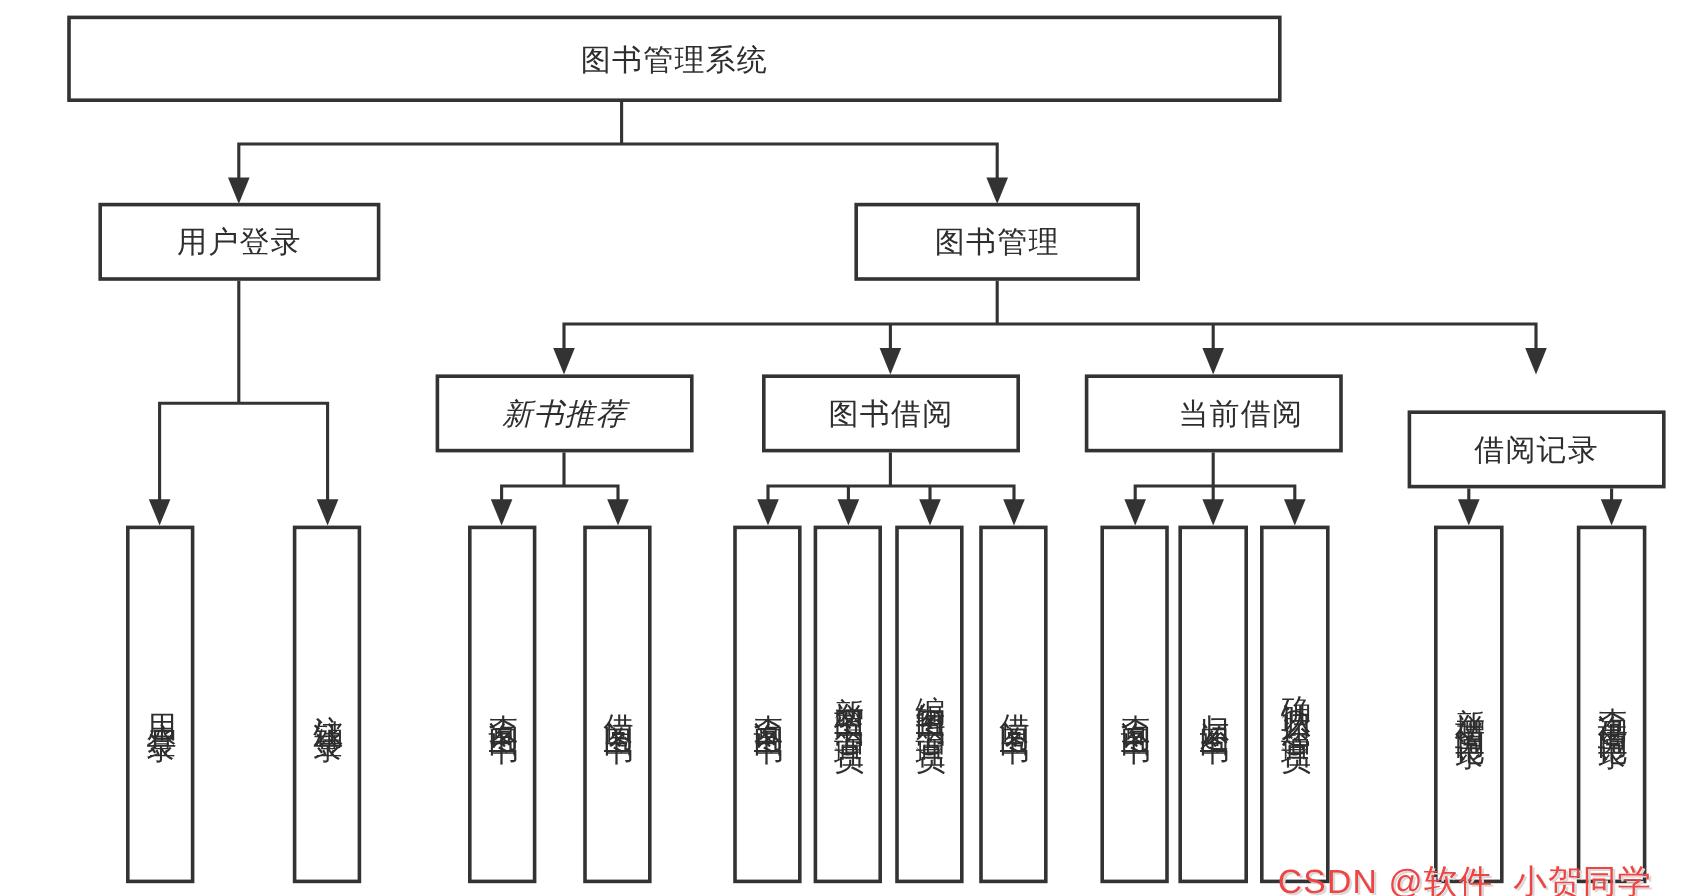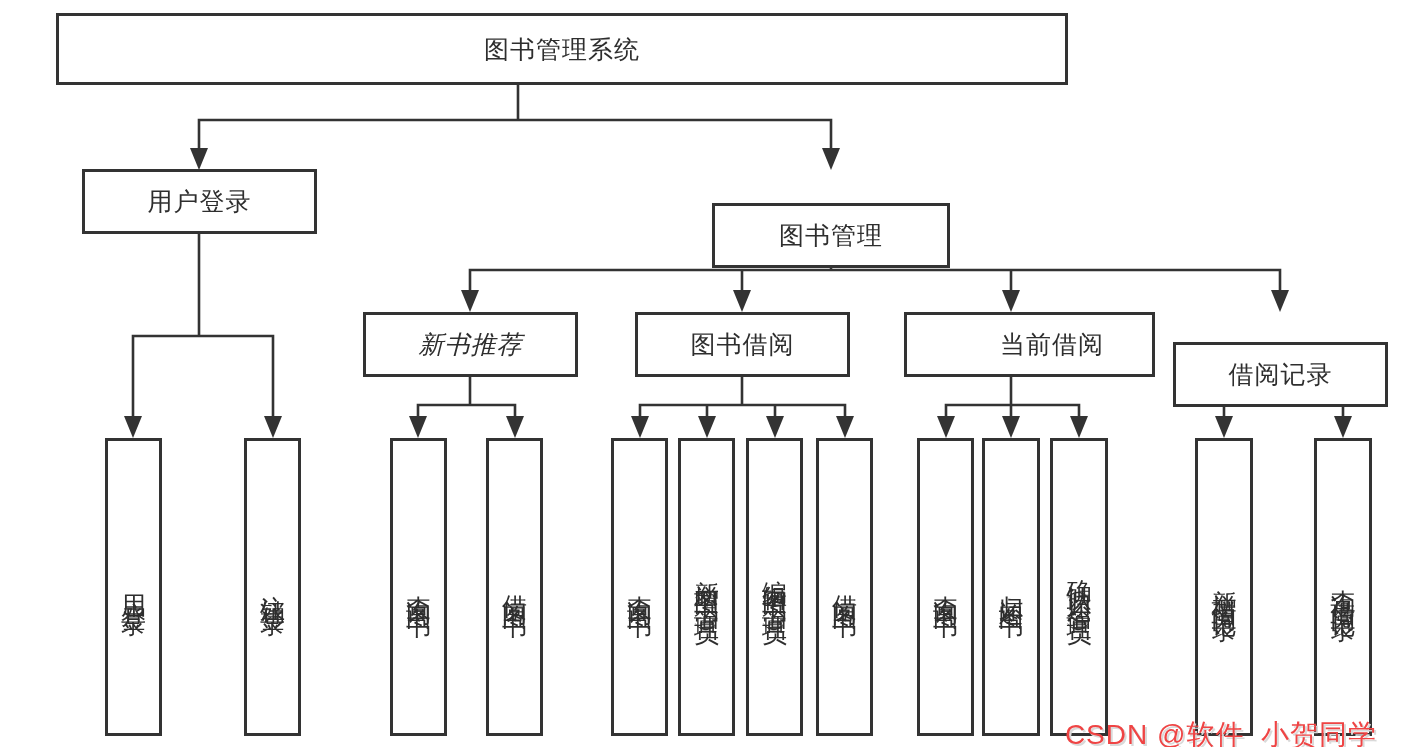--- a/index.html
+++ b/index.html
@@ -98,31 +98,31 @@
     </g>
   </svg>
 
   <div class="box hbox" style="left:12px; top:13px; width:1012px; height:72px;margin-left:44px;">
     <span>图书管理系统</span>
   </div>
 
   <div class="box hbox" style="left:82px; top:169px; width:235px; height:65px;">
     <span>用户登录</span>
   </div>
-  <div class="box hbox" style="left:712px; top:169px; width:238px; height:65px;margin-top:34px;">
+  <div class="box hbox" style="left:712px; top:169px; width:238px; height:65px;">
     <span>图书管理</span>
   </div>
 
   <div class="box hbox" style="left:363px; top:312px; width:215px; height:65px;font-style:italic;">
     <span>新书推荐</span>
   </div>
   <div class="box hbox" style="left:635px; top:312px; width:215px; height:65px;text-align:right;">
     <span>图书借阅</span>
   </div>
-  <div class="box hbox" style="left:904px; top:312px; width:251px; height:65px;padding-left:45px;">
+  <div class="box hbox" style="left:904px; top:312px; width:215px; height:65px;padding-left:45px;">
     <span>当前借阅</span>
   </div>
   <div class="box hbox" style="left:1173px; top:312px; width:215px; height:65px;margin-top:30px;">
     <span>借阅记录</span>
   </div>
 
   <div class="box vbox" style="left:105px; top:438px; width:57px; height:298px;">
     <span class="vtext">用户登录</span>
   </div>
   <div class="box vbox" style="left:244px; top:438px; width:57px; height:298px;">

